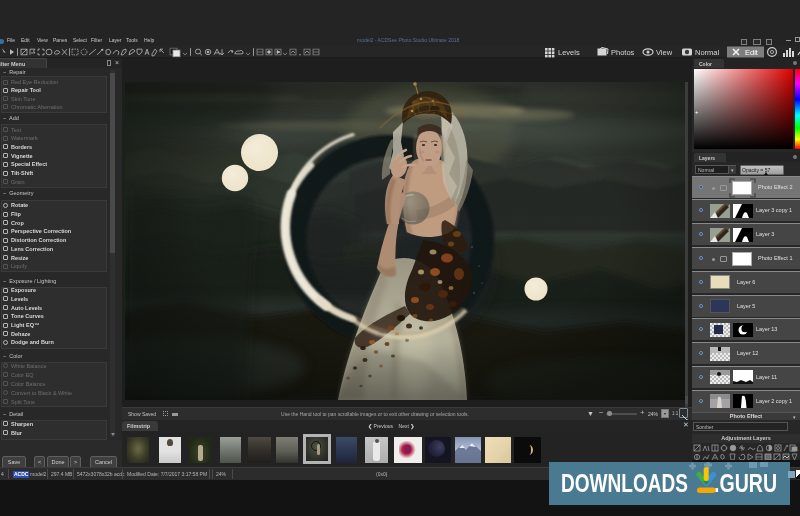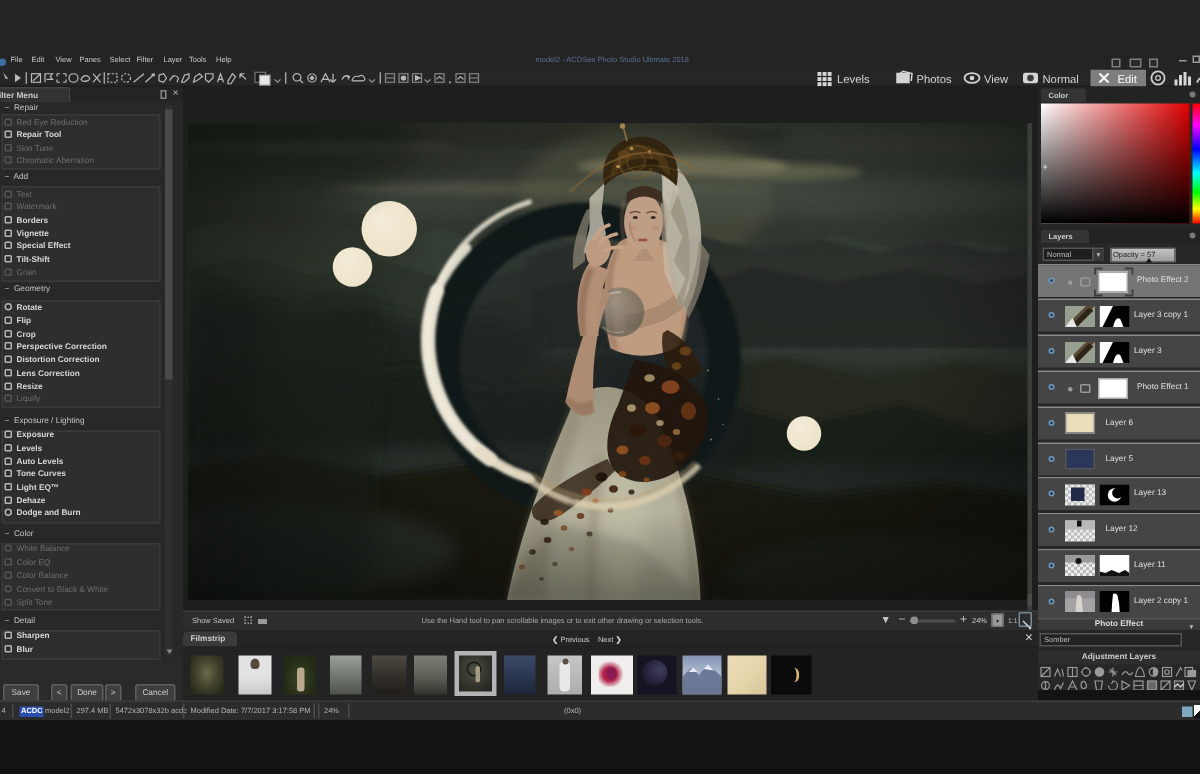--- a/index.html
+++ b/index.html
@@ -721,16 +721,36 @@
     <div class="abs" style="left:127px;top:3px;font-size:5px;color:#b5b5b5;">Modified Date: 7/7/2017 3:17:58 PM</div>
     <div class="abs" style="left:209px;top:1px;width:1px;height:10px;background:#4a4a4a;"></div>
     <div class="abs" style="left:212px;top:1px;width:1px;height:10px;background:#4a4a4a;"></div>
     <div class="abs" style="left:216px;top:3px;font-size:5px;color:#b5b5b5;">24%</div>
     <div class="abs" style="left:232px;top:1px;width:1px;height:10px;background:#4a4a4a;"></div>
     <div class="abs" style="left:376px;top:3px;font-size:5px;color:#b5b5b5;">(0x0)</div>
   </div>
 
   <div class="abs" style="left:0;top:480px;width:800px;height:36px;background:#131313;"></div>
 
+  <div class="abs" id="banner" style="left:549px;top:462px;width:241px;height:43px;background:#497a92;">
+    <div class="abs" style="left:200px;top:0;width:8px;height:6px;background:#6f9ab5;"></div>
+    <div class="abs" style="left:211px;top:0;width:8px;height:5px;background:#6f9ab5;"></div>
+    <svg width="241" height="43" style="position:absolute;left:0;top:0;">
+      <text x="12" y="30" font-family="Liberation Sans" font-weight="bold" font-size="26.5" fill="#fff" textLength="127" lengthAdjust="spacingAndGlyphs">DOWNLOADS</text>
+      <text x="165" y="30" font-family="Liberation Sans" font-weight="bold" font-size="26.5" fill="#fff" textLength="63" lengthAdjust="spacingAndGlyphs">.GURU</text>
+      <g>
+        <g opacity="0.3" fill="#cfe4f0">
+          <path d="M140,4 h7 M143.5,0.5 v7" stroke="#cfe4f0" stroke-width="2.5"></path>
+          <path d="M155,3 h8 M159,-1 v8" stroke="#cfe4f0" stroke-width="3"></path>
+          <path d="M176,4 h7 M179.5,0.5 v7" stroke="#cfe4f0" stroke-width="2.5"></path>
+        </g>
+        <line x1="150" y1="12.5" x2="157.2" y2="21.5" stroke="#3dae49" stroke-width="5.2" stroke-linecap="round"></line>
+        <line x1="164.5" y1="12.5" x2="157.2" y2="21.5" stroke="#3b8fd4" stroke-width="5.2" stroke-linecap="round"></line>
+        <path d="M154,19 L157.2,23 L160.5,19 Z" fill="#2e8b3a"></path>
+        <rect x="154.7" y="5" width="5" height="14" rx="2.5" fill="#f7c600"></rect>
+        <rect x="148" y="25.5" width="18.5" height="5.5" rx="2.7" fill="#f5a800"></rect>
+      </g>
+    </svg>
+  </div>
   <div class="abs" style="left:788px;top:471px;width:7px;height:7px;background:#7ea7c0;"></div>
   <div class="abs" style="left:796px;top:470px;width:8px;height:9px;background:linear-gradient(135deg,#fff 45%,#111 45%);"></div>
 
 </div>
 
 </body></html>

